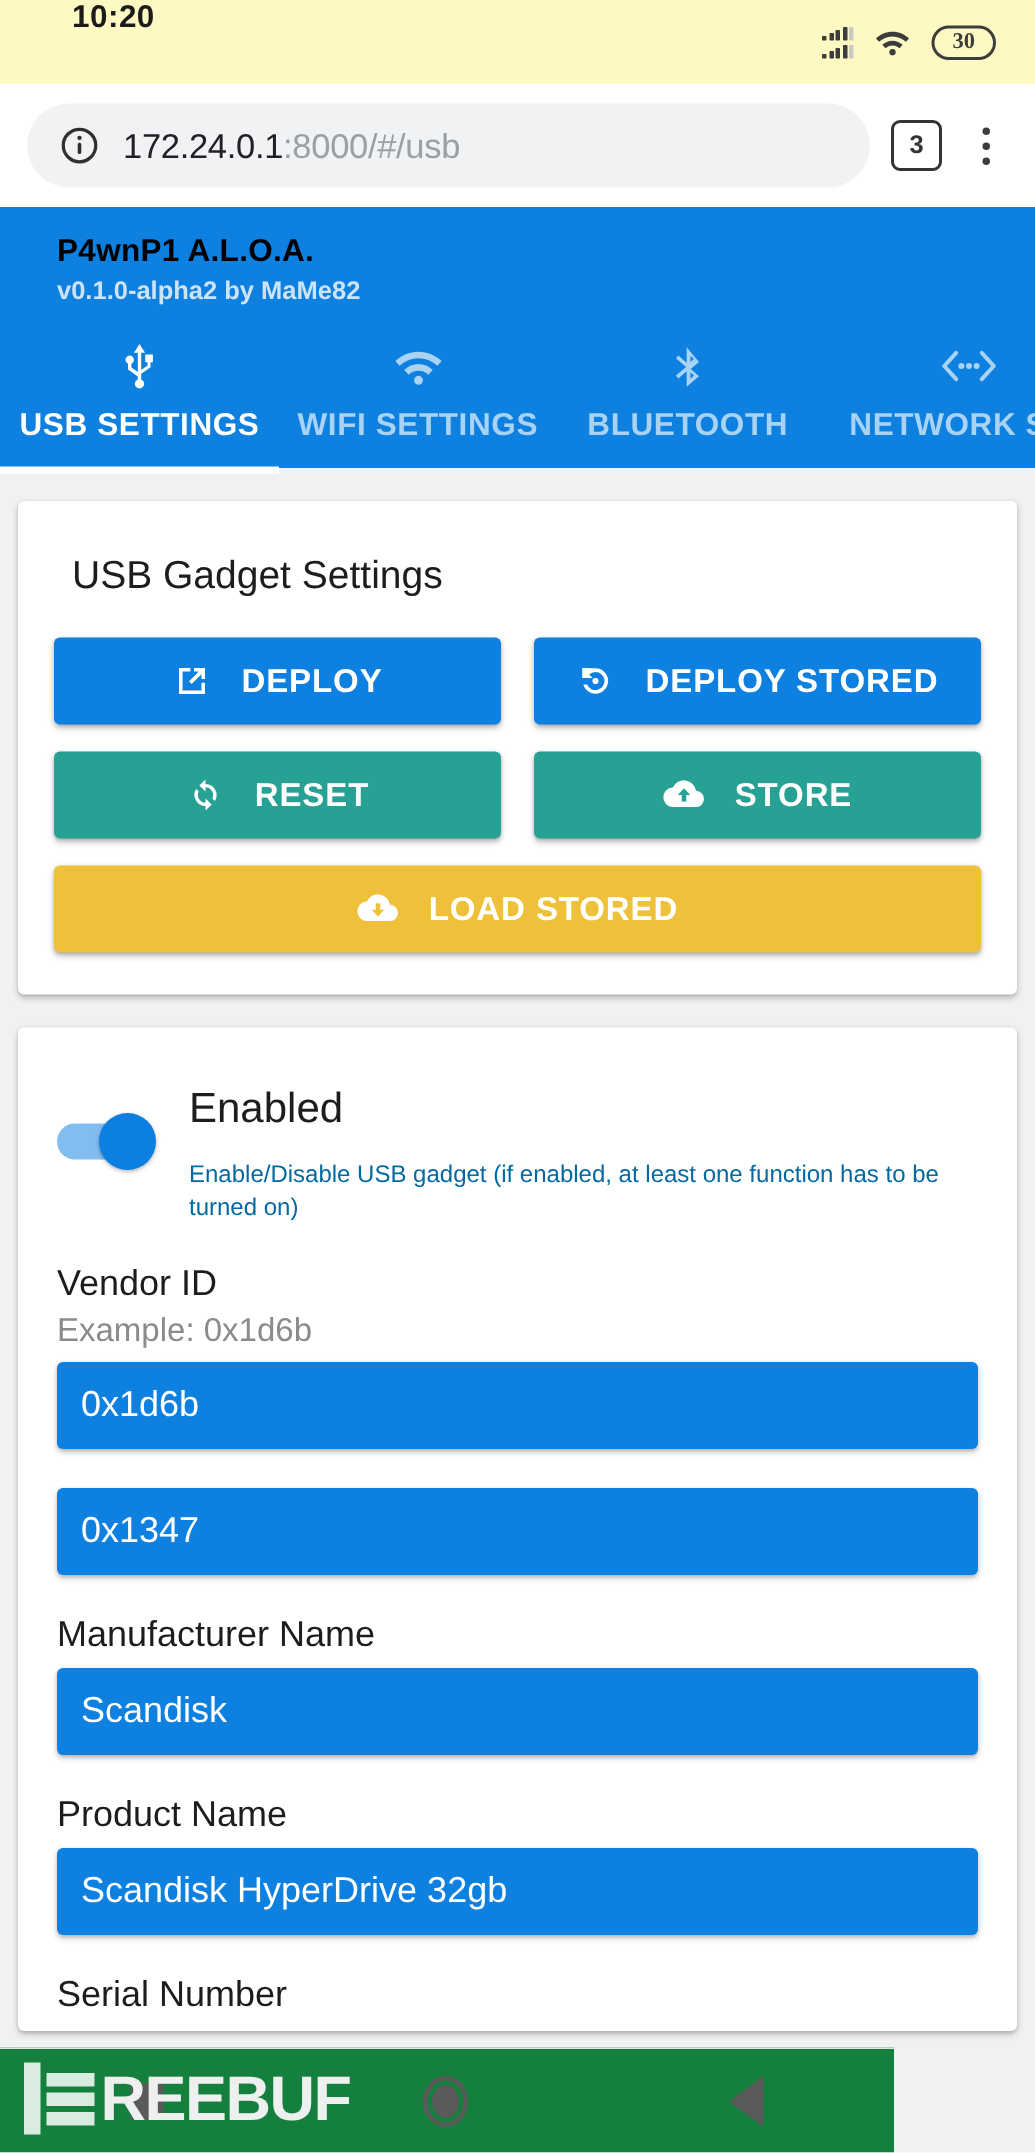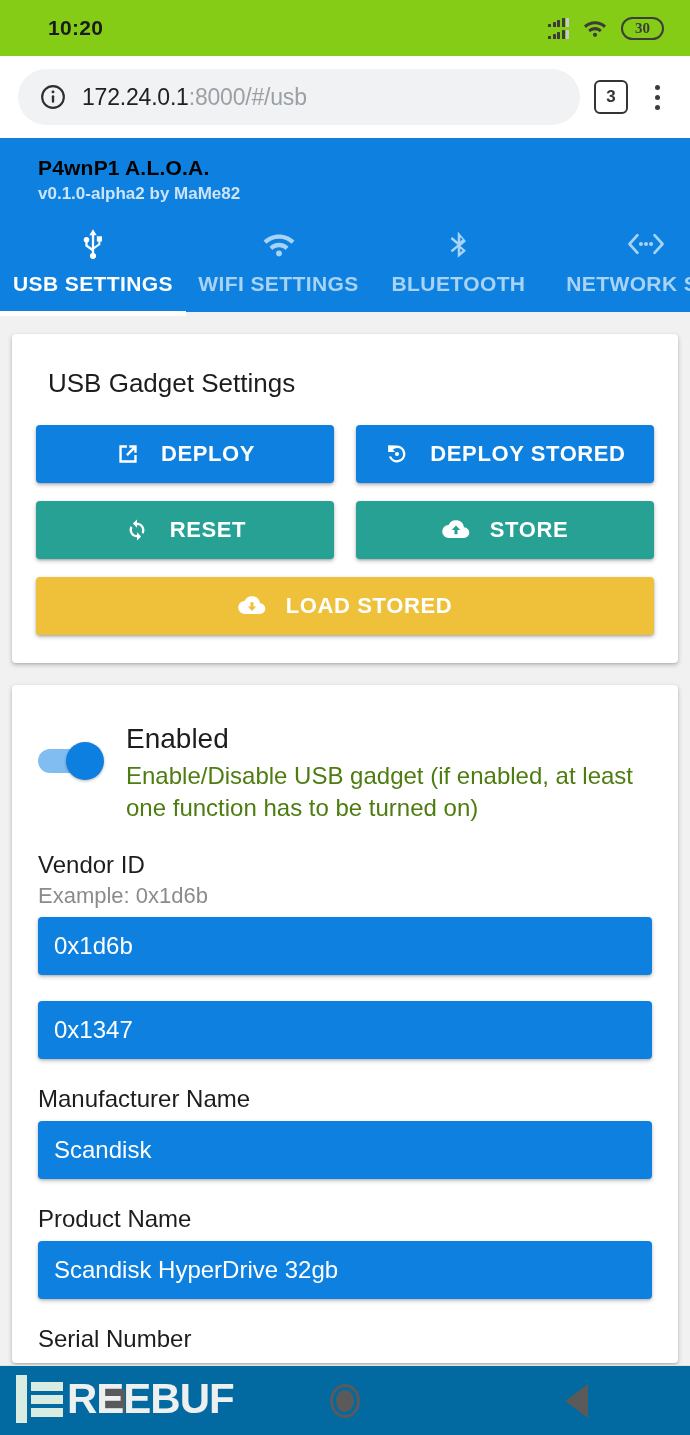--- a/index.html
+++ b/index.html
@@ -6,22 +6,22 @@
   html, body {
     width: 690px; height: 1435px;
     background: #ffffff;
     font-family: "Liberation Sans", sans-serif;
     overflow: hidden;
   }
   .screen { position: relative; width: 690px; height: 1435px; background: #f1f1f1; }
 
   
   .statusbar {
-    height: 56px; background: #84cc16;
-    display: flex; align-items: center; justify-content: space-between;
+    height: 56px; background: #fef9c3;
+    display: flex; justify-content: space-between;
     padding: 0 26px 0 48px;
   }
   .status-time { font-size: 21px; font-weight: bold; color: #1b1b1b; letter-spacing: .3px; }
   .status-icons { display: flex; align-items: center; gap: 13px; }
   .sim-bars { display: flex; flex-direction: column; gap: 3px; }
   .sim-row { display: flex; align-items: flex-end; gap: 1.5px; height: 9px; }
   .sim-row i { display: block; width: 3px; background: #3c3c3c; border-radius: .5px; }
   .sim-row i:nth-child(1) { height: 3px; }
   .sim-row i:nth-child(2) { height: 5px; }
   .sim-row i:nth-child(3) { height: 7px; }
@@ -110,37 +110,37 @@
     position: absolute; left: 0; top: 10px; width: 58px; height: 24px;
     background: #82bdf2; border-radius: 12px;
   }
   .switch .knob {
     position: absolute; left: 28px; top: 3px; width: 38px; height: 38px;
     background: #0d7fe0; border-radius: 50%;
     box-shadow: 0 1px 3px rgba(0,0,0,.3);
   }
   .toggle-text { flex: 1; padding-top: 2px; }
   .toggle-title { font-size: 28px; color: #1d1d1d; }
-  .toggle-desc { font-size: 24px; color: #4d7c0f; line-height: 1.35; margin-top: 5px; }
+  .toggle-desc { font-size: 16px; color: #0369a1; line-height: 1.35; margin-top: 18px; }
 
   .field { margin-top: 26px; padding: 0 4px; }
   .field-label { font-size: 24px; color: #1d1d1d; }
   .field-hint { font-size: 22px; color: #8b8b8b; margin-top: 4px; }
   .field-input {
     margin-top: 8px; height: 58px; background: #0d80e0; border-radius: 4px;
     display: flex; align-items: center; padding: 0 16px;
     box-shadow: 0 2px 4px rgba(0,0,0,.22), 0 1px 2px rgba(0,0,0,.12);
   }
   .field-input span { font-size: 24px; color: #ffffff; }
   .field-last { margin-top: 26px; padding: 0 4px 0 4px; }
 
   
   .navbar {
-    position: absolute; left: 0; bottom: 0; width: 690px; height: 70px;
-    background: #0369a1; border-top: 1px solid #e2e2e2;
+    position: absolute; left: 0; bottom: 0; width: 596px; height: 70px;
+    background: #15803d; border-top: 1px solid #e2e2e2;
     display: flex; align-items: center; justify-content: space-around;
   }
   .nav-sq { width: 22px; height: 24px; background: #5a5a5a; }
   .nav-circle {
     width: 30px; height: 34px; border: 3px solid #5a5a5a; border-radius: 50%;
     display: flex; align-items: center; justify-content: center;
   }
   .nav-circle i { width: 18px; height: 22px; background: #5a5a5a; border-radius: 50%; display: block; }
   .nav-tri {
     width: 0; height: 0; border-top: 17px solid transparent;

